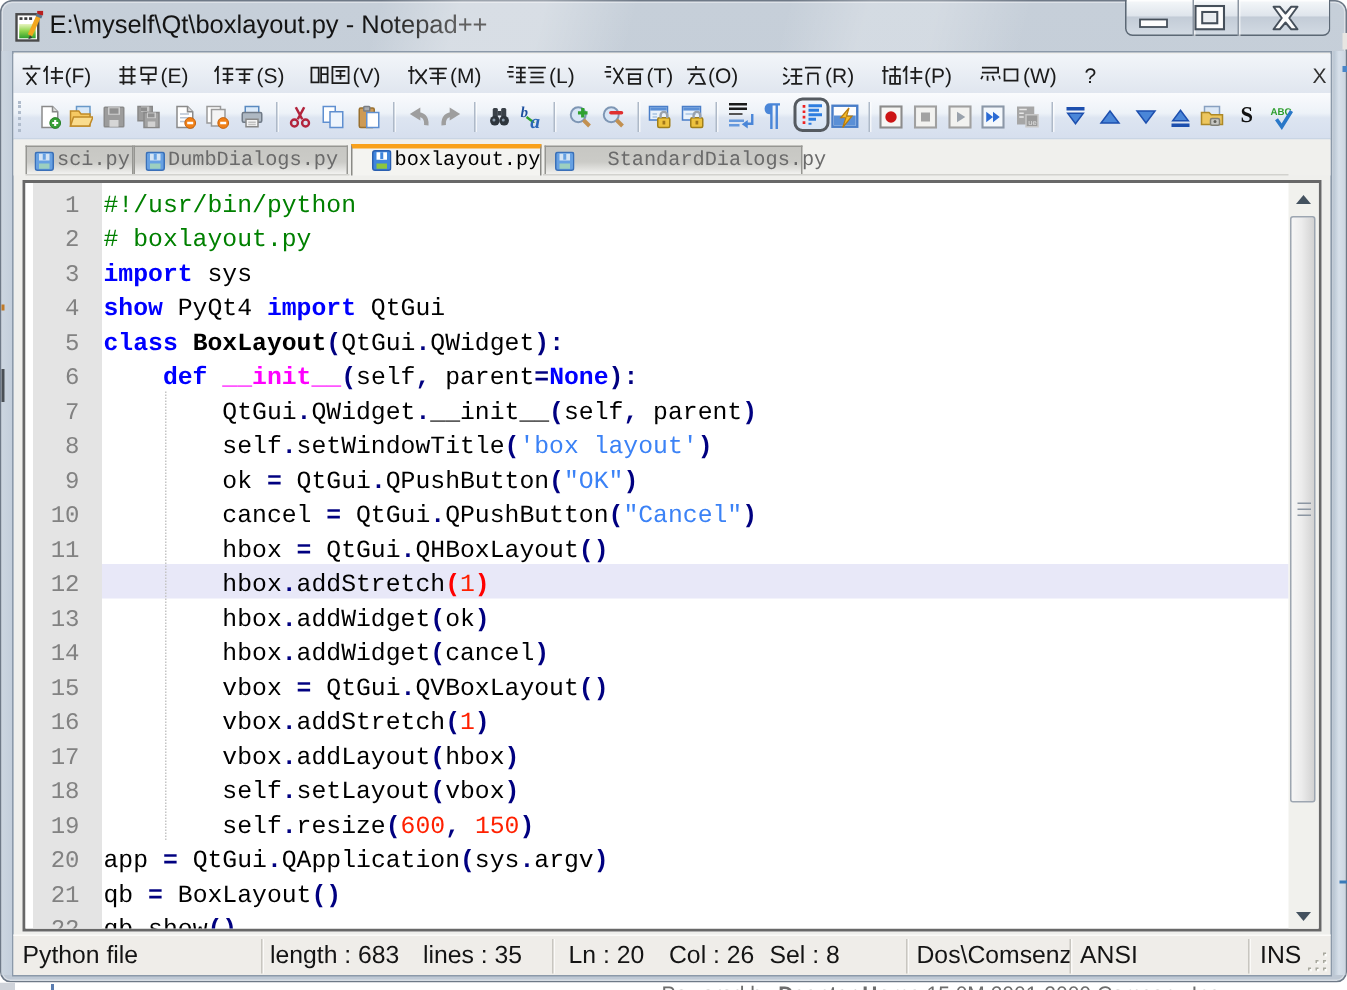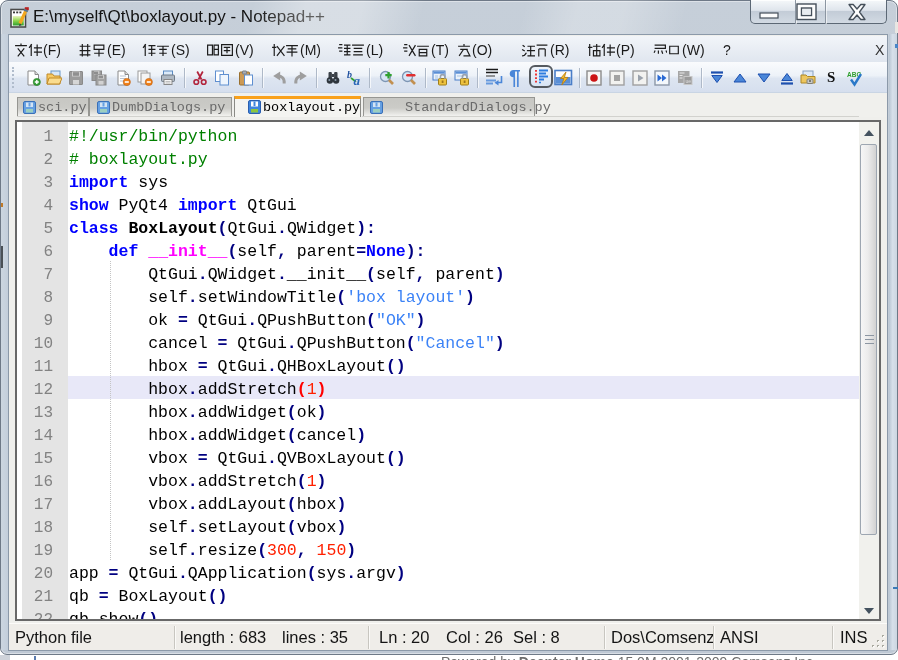--- a/index.html
+++ b/index.html
@@ -430,21 +430,21 @@
         ok <span class="o">=</span> QtGui<span class="o">.</span>QPushButton<span class="o">(</span><span class="s">"OK"</span><span class="o">)</span>
         cancel <span class="o">=</span> QtGui<span class="o">.</span>QPushButton<span class="o">(</span><span class="s">"Cancel"</span><span class="o">)</span>
         hbox <span class="o">=</span> QtGui<span class="o">.</span>QHBoxLayout<span class="o">()</span>
         hbox<span class="o">.</span>addStretch<span class="br">(</span><span class="n">1</span><span class="br">)</span>
         hbox<span class="o">.</span>addWidget<span class="o">(</span>ok<span class="o">)</span>
         hbox<span class="o">.</span>addWidget<span class="o">(</span>cancel<span class="o">)</span>
         vbox <span class="o">=</span> QtGui<span class="o">.</span>QVBoxLayout<span class="o">()</span>
         vbox<span class="o">.</span>addStretch<span class="o">(</span><span class="n">1</span><span class="o">)</span>
         vbox<span class="o">.</span>addLayout<span class="o">(</span>hbox<span class="o">)</span>
         self<span class="o">.</span>setLayout<span class="o">(</span>vbox<span class="o">)</span>
-        self<span class="o">.</span>resize<span class="o">(</span><span class="n">300</span><span class="o">,</span> <span class="n">150</span><span class="o">)</span>
+        self<span class="o">.</span>resize<span class="o">(</span><span class="n">600</span><span class="o">,</span> <span class="n">150</span><span class="o">)</span>
 app <span class="o">=</span> QtGui<span class="o">.</span>QApplication<span class="o">(</span>sys<span class="o">.</span>argv<span class="o">)</span>
 qb <span class="o">=</span> BoxLayout<span class="o">()</span>
 qb<span class="o">.</span>show<span class="o">()</span></pre>
   </div>
   <div id="scroll" class="abs" style="left:859px;top:122px;width:20px;height:497px;background:#f1f1ed;">
     <div class="abs" style="left:5px;top:8px;width:0;height:0;border-left:5px solid transparent;border-right:5px solid transparent;border-bottom:6px solid #44525f;"></div>
     <div class="abs" style="left:1px;top:22px;width:17px;height:391px;background:linear-gradient(90deg,#f6f6f6,#ececec 45%,#d2d2d2);border:1px solid #9da6b1;border-radius:2px;">
       <div class="abs" style="left:4px;top:190px;width:9px;height:1px;background:#8c96a2;box-shadow:0 4px 0 #8c96a2,0 8px 0 #8c96a2;"></div>
     </div>
     <div class="abs" style="left:5px;top:486px;width:0;height:0;border-left:5px solid transparent;border-right:5px solid transparent;border-top:6px solid #44525f;"></div>

